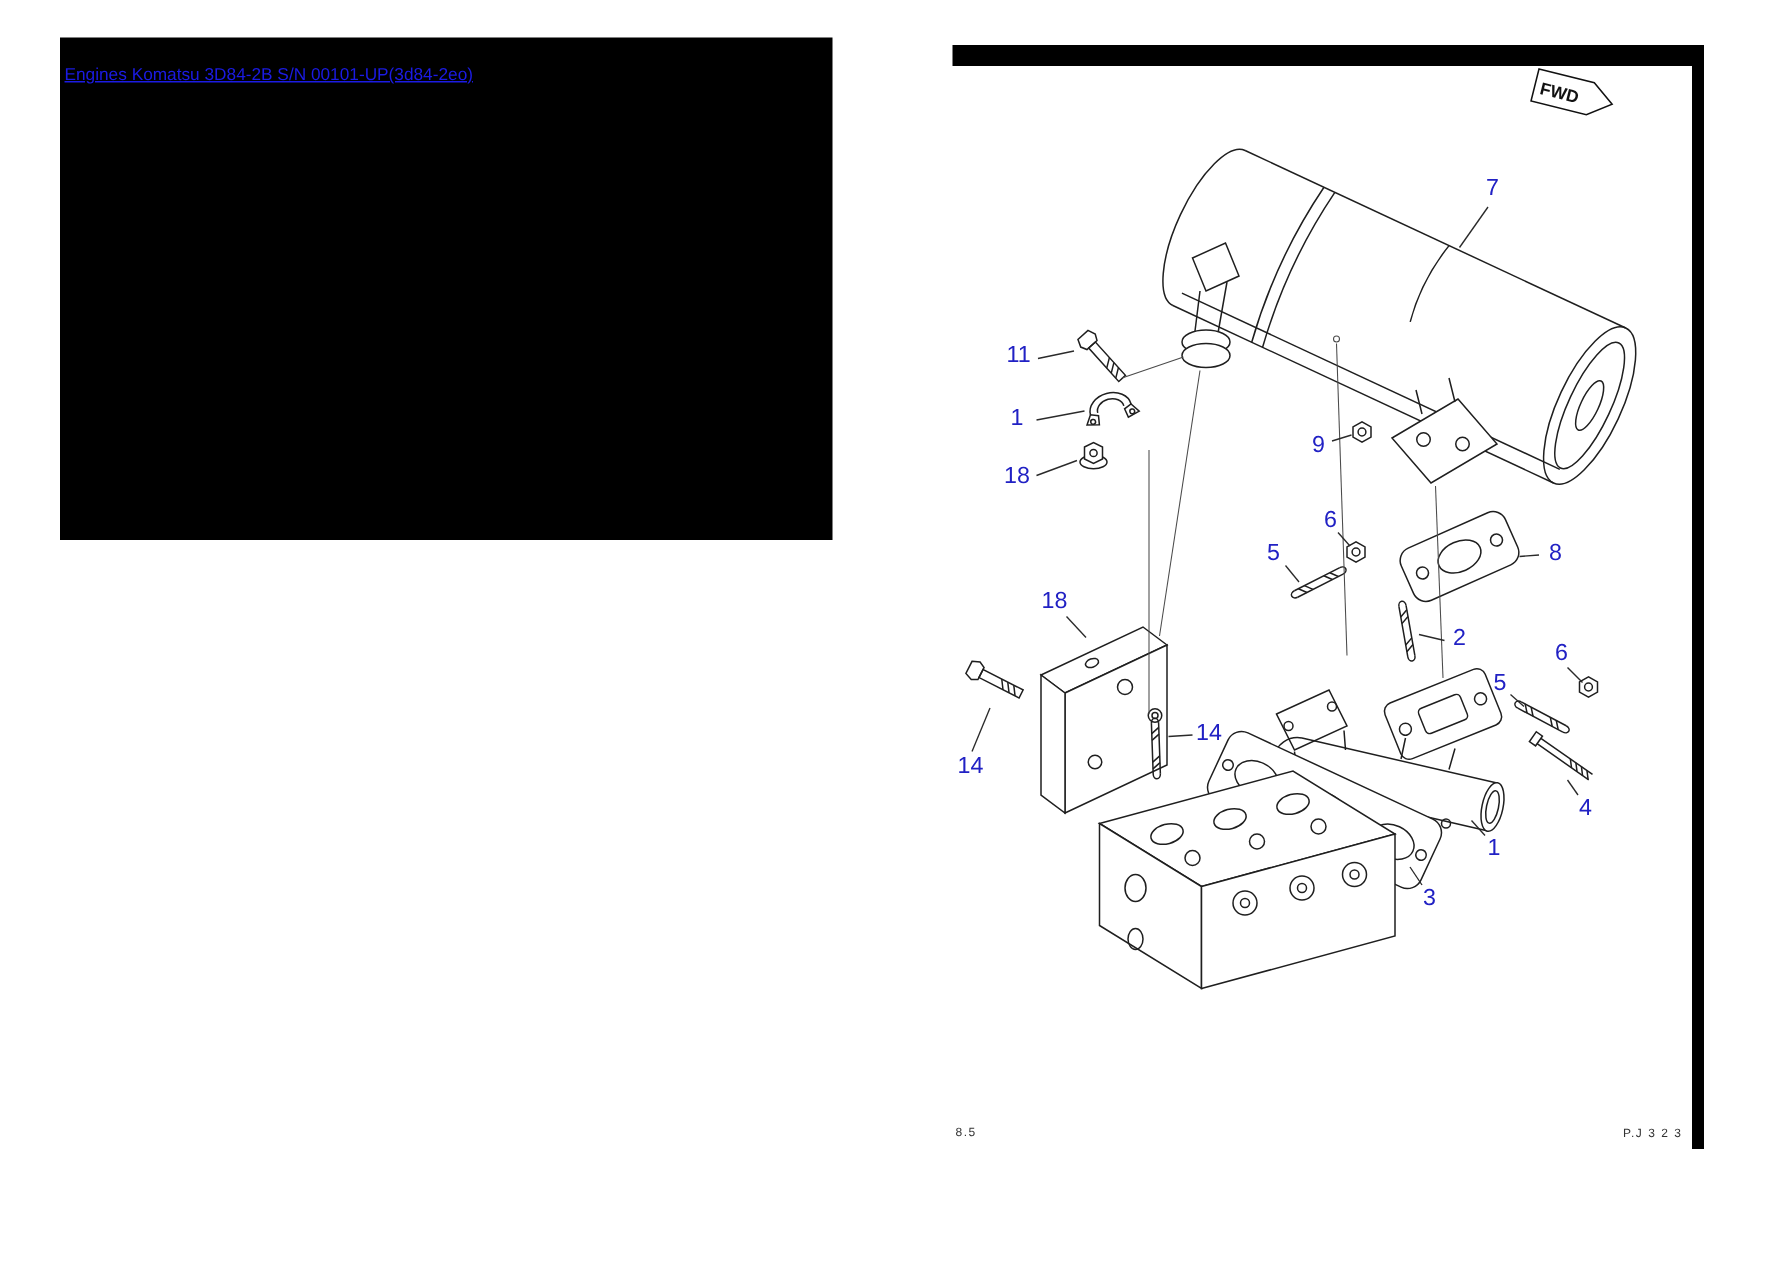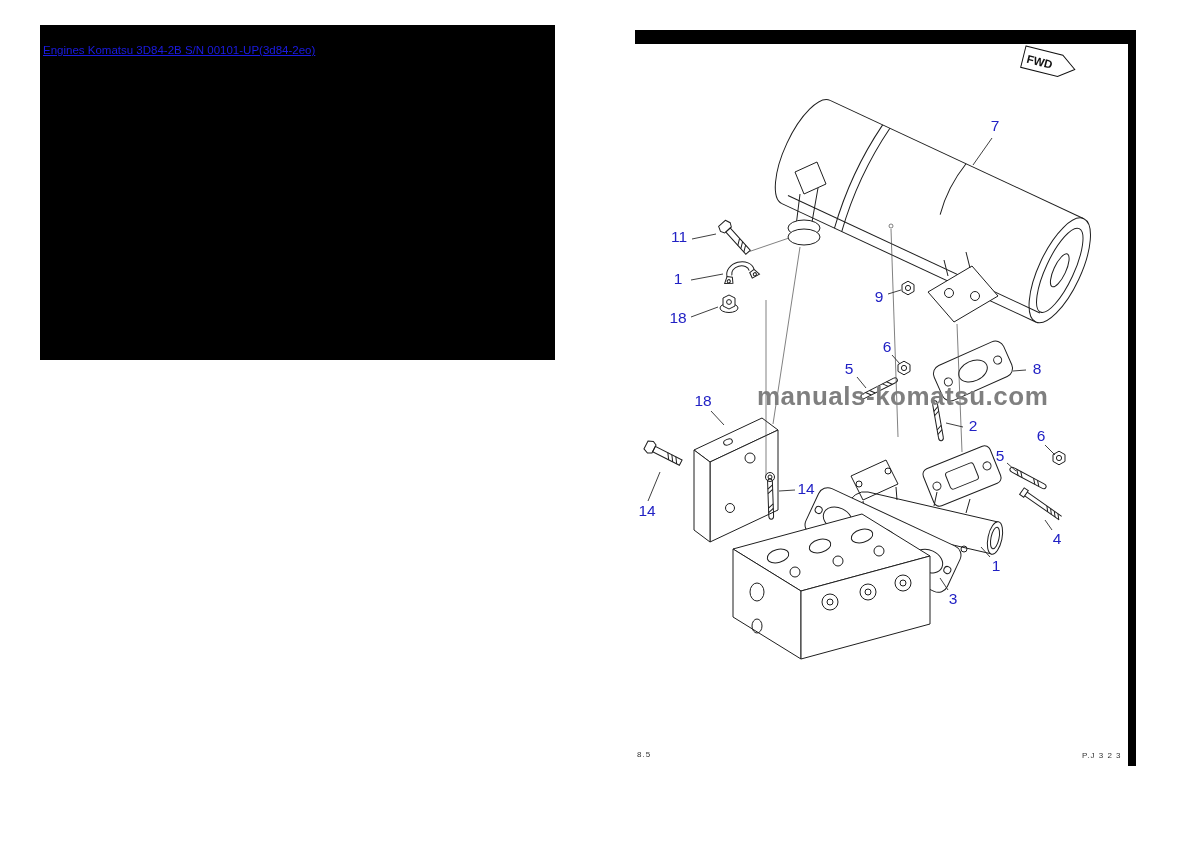--- a/index.html
+++ b/index.html
@@ -242,21 +242,20 @@
         <line x1="1045" y1="445" x2="1055" y2="455"></line>
         <line x1="1007" y1="463" x2="1016" y2="471"></line>
         <line x1="795" y1="490" x2="779" y2="491"></line>
         <line x1="648" y1="501" x2="660" y2="472"></line>
         <line x1="1052" y1="530" x2="1045" y2="520"></line>
         <line x1="990" y1="557" x2="981" y2="547"></line>
         <line x1="948" y1="590" x2="940" y2="578"></line>
       </g>
     </svg>
 
-    <div class="watermark">manuals-komatsu.com</div>
 
     <div class="callout" style="left: 995px; top: 126px;">7</div>
     <div class="callout" style="left: 679px; top: 237px;">11</div>
     <div class="callout" style="left: 678px; top: 279px;">1</div>
     <div class="callout" style="left: 678px; top: 318px;">18</div>
     <div class="callout" style="left: 879px; top: 297px;">9</div>
     <div class="callout" style="left: 887px; top: 347px;">6</div>
     <div class="callout" style="left: 849px; top: 369px;">5</div>
     <div class="callout" style="left: 1037px; top: 369px;">8</div>
     <div class="callout" style="left: 973px; top: 426px;">2</div>

